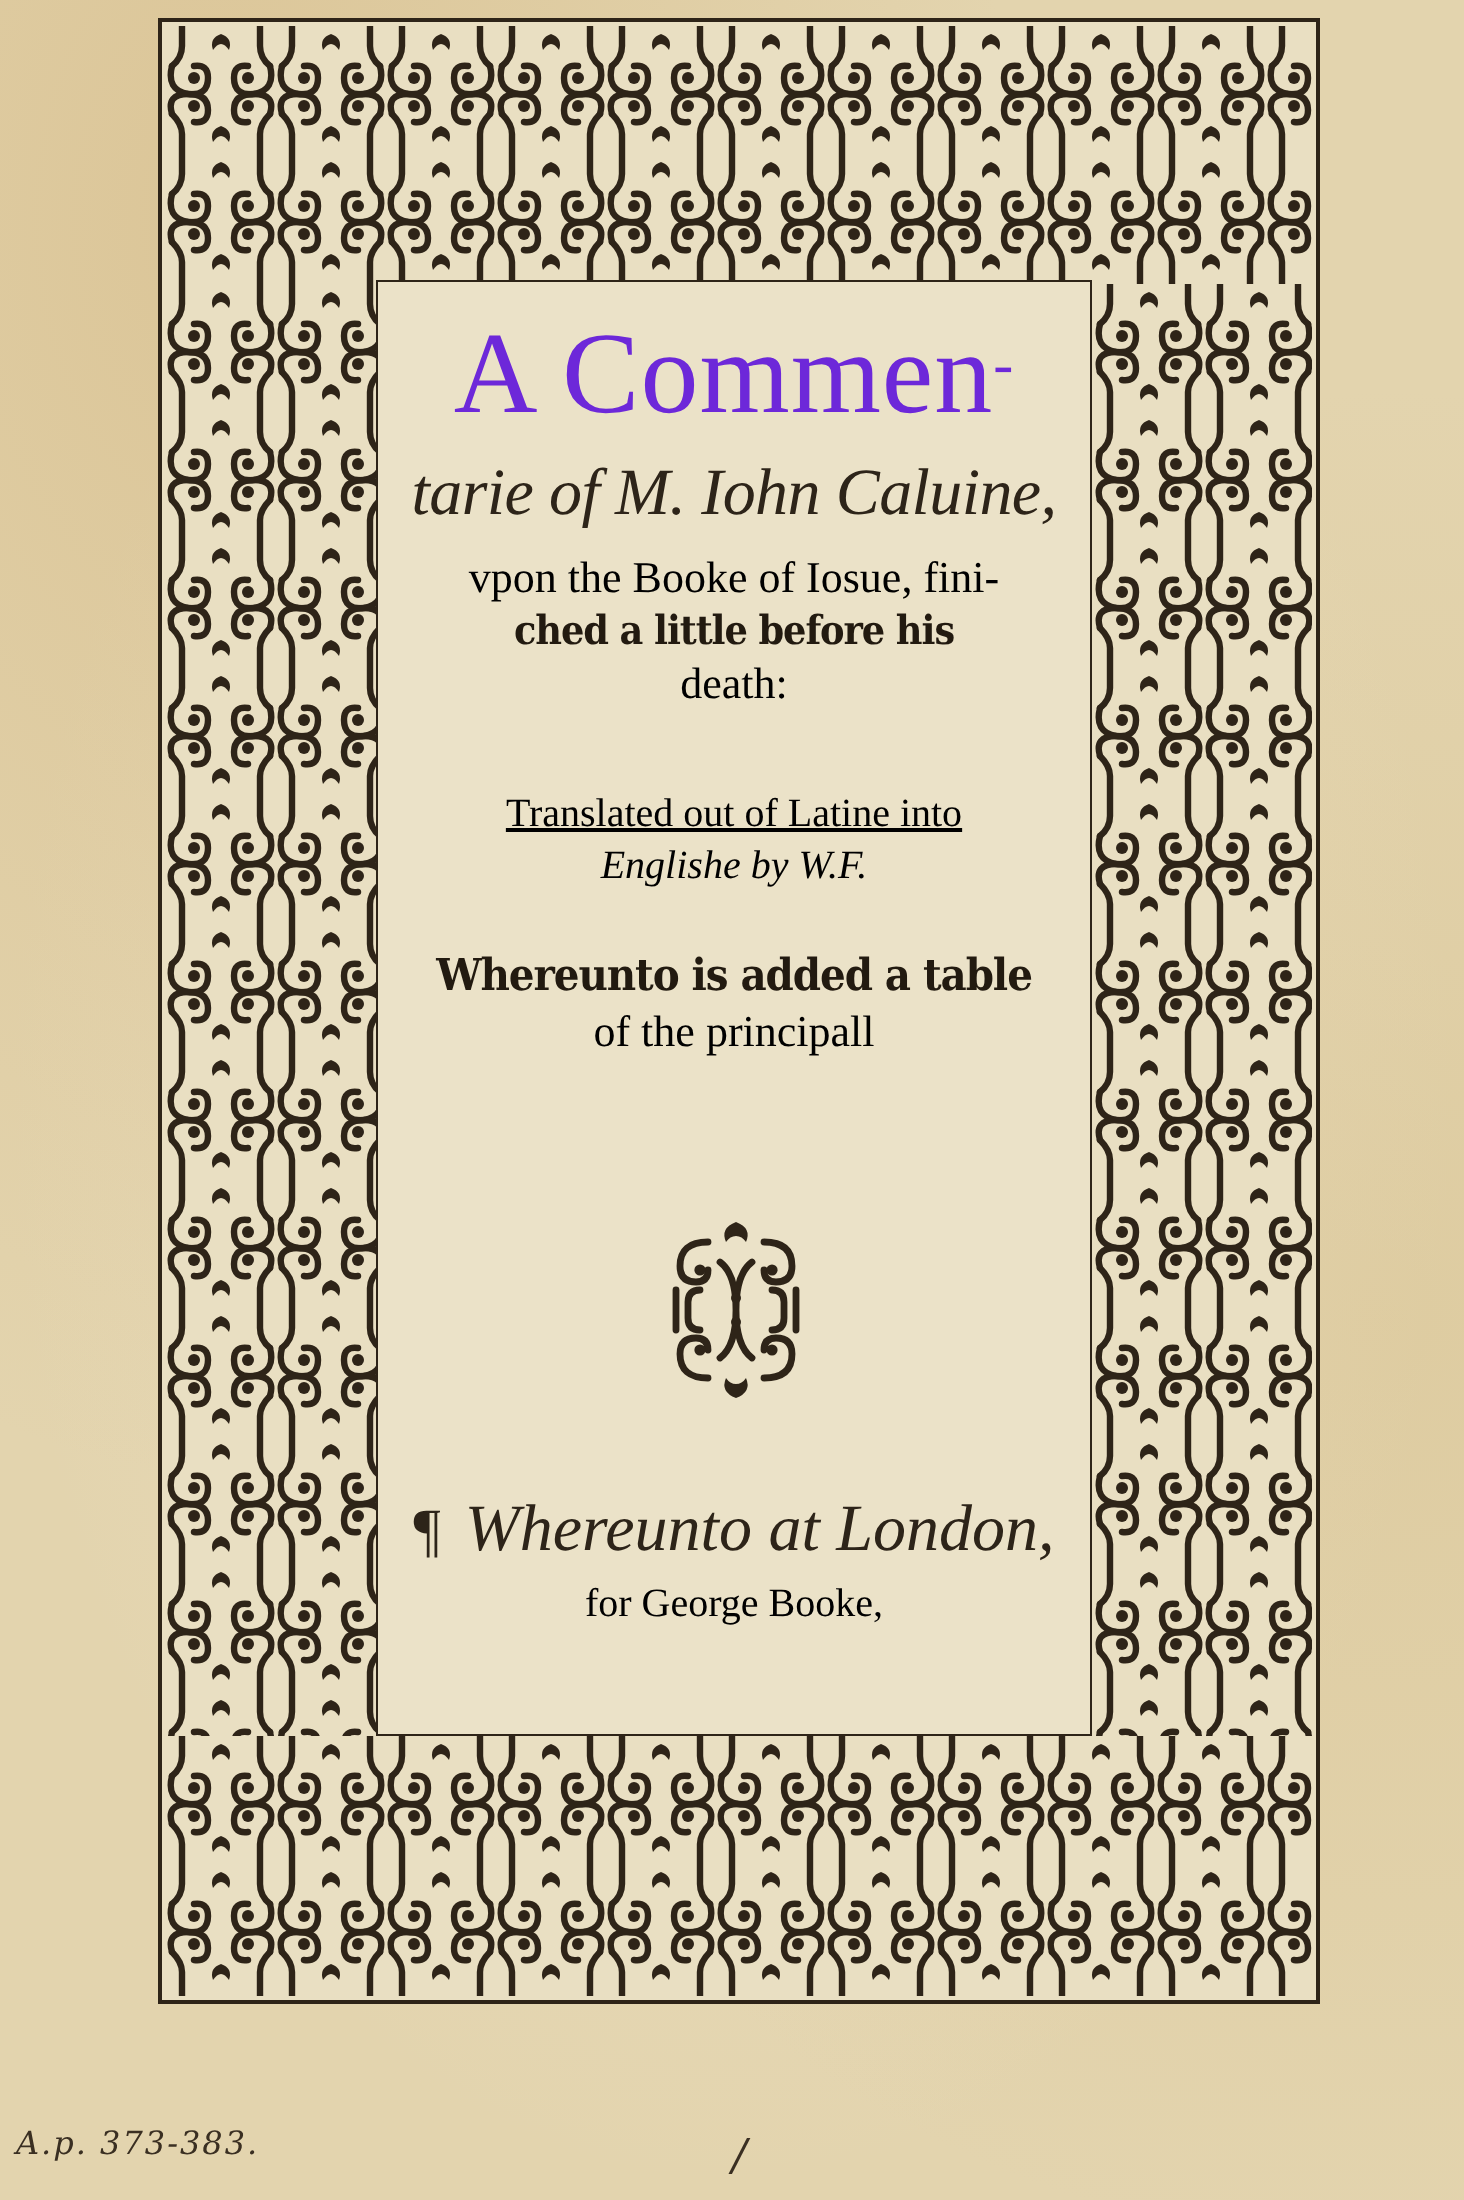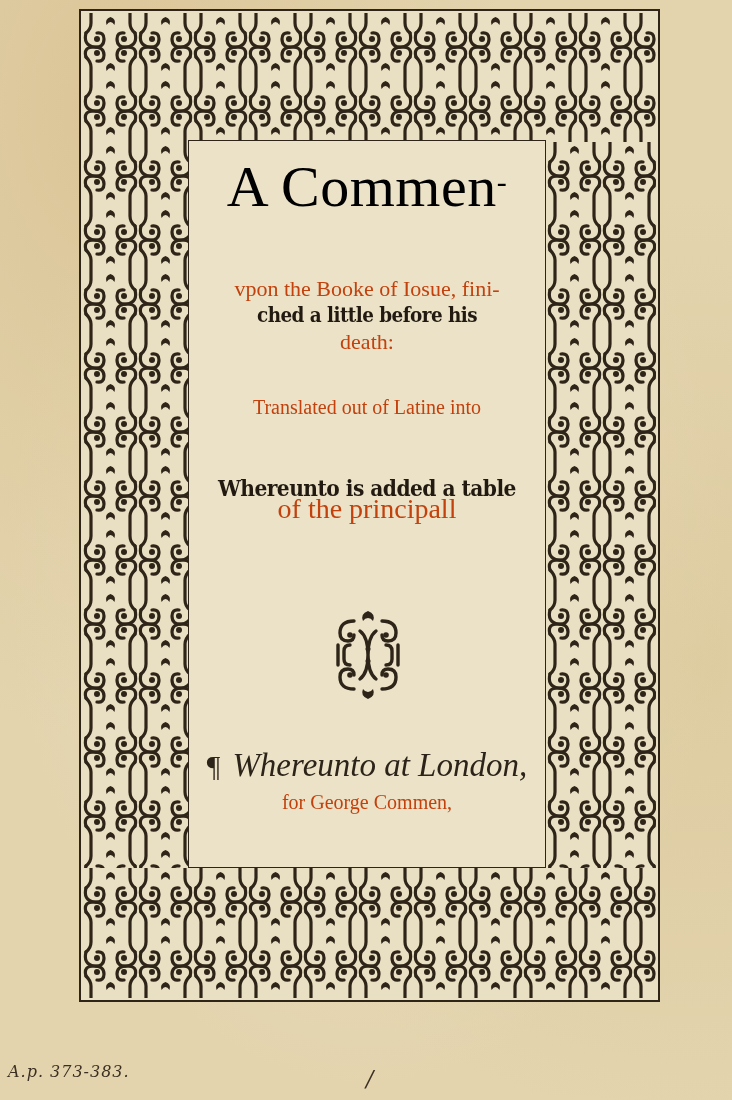--- a/index.html
+++ b/index.html
@@ -33,40 +33,40 @@
   
   .panel {
     position: absolute; left: 188px; top: 140px; width: 358px; height: 728px;
     border: 1.5px solid #2e2418; box-sizing: border-box;
     background: #ebe2c8;
     text-align: center;
   }
   .line { position: absolute; left: 0; right: 0; white-space: nowrap; }
   .title-main {
     top: 12px; font-family: "Liberation Serif", serif;
-    font-size: 58px; letter-spacing: 0.5px; color: #000000;
+    font-size: 58px; letter-spacing: 0.5px; color: #6d28d9;
   }
   .title-main .hyph { font-size: 30px; vertical-align: 14px; }
   .title-sub {
     top: 88px; font-family: "Liberation Serif", serif; font-style: italic;
     font-size: 33px; color: #2d2419; letter-spacing: -0.3px;
   }
-  .roman-md { font-family: "Liberation Serif", serif; font-size: 22px; color: #c2410c; }
+  .roman-md { font-family: "Liberation Serif", serif; font-size: 22px; color: #000000; }
   .l-vpon   { top: 135px; }
   .blackletter {
     font-family: "DejaVu Serif", serif; font-weight: bold;
     font-size: 20px; letter-spacing: -0.6px; color: #221a10;
     transform: scaleX(0.92); transform-origin: center;
   }
   .l-ched   { top: 162px; }
   .l-death  { top: 188px; }
-  .l-trans  { top: 255px; font-size: 20px; }
+  .l-trans  { top: 255px; font-size: 20px; text-decoration: underline; }
   .l-engl   { top: 281px; font-style: italic; font-size: 20px; }
   .l-where  { top: 334px; font-size: 22px; }
-  .l-ofthe  { top: 352px; font-size: 28px; }
+  .l-ofthe  { top: 362px; font-size: 22px; }
   .l-matters{ top: 389px; font-style: italic; font-size: 16px; letter-spacing: 0.5px; }
 
   .fleuron { position: absolute; left: 139px; top: 468px; width: 80px; height: 92px; }
 
   .l-impr {
     top: 606px; font-family: "Liberation Serif", serif; font-style: italic;
     font-size: 33px; color: #2d2419;
   }
   .pilcrow { font-style: normal; font-size: 30px; margin-right: 12px; }
   .l-for  { top: 650px; font-size: 20px; }
@@ -131,25 +131,27 @@
     </div>
     <div class="ornament-band band-bottom">
       <svg width="573" height="130">
           <rect width="573" height="130" fill="url(#scroll)"></rect>
         </svg>
     </div>
   </div>
 
   <div class="panel">
     <div class="line title-main"><span>A Commen</span><span class="hyph">-</span></div>
+    <div class="line title-sub">tarie of M. Iohn Caluine,</div>
     <div class="line roman-md l-vpon">vpon the Booke of Iosue, fini-</div>
     <div class="line blackletter l-ched">ched a little before his</div>
     <div class="line roman-md l-death">death:</div>
 
     <div class="line roman-md l-trans">Translated out of Latine into</div>
+    <div class="line roman-md l-engl">Englishe by W.F.</div>
 
     <div class="line blackletter l-where">Whereunto is added a table</div>
     <div class="line roman-md l-ofthe">of the principall</div>
 
     <svg class="fleuron" viewBox="0 0 80 92">
       <g fill="none" stroke="#2e2418" stroke-width="3.4" stroke-linecap="round">
         <path d="M26 12 q-14 0 -14 12 q0 8 8 8 q6 0 6 -6"></path>
         <path d="M54 12 q14 0 14 12 q0 8 -8 8 q-6 0 -6 -6"></path>
         <path d="M26 80 q-14 0 -14 -12 q0 -8 8 -8 q6 0 6 6"></path>
         <path d="M54 80 q14 0 14 -12 q0 -8 -8 -8 q-6 0 -6 6"></path>
@@ -164,18 +166,18 @@
         <circle cx="22" cy="26" r="2.8"></circle>
           <circle cx="58" cy="26" r="2.8"></circle>
         <circle cx="22" cy="66" r="2.8"></circle>
           <circle cx="58" cy="66" r="2.8"></circle>
         <circle cx="40" cy="40" r="2.5"></circle>
           <circle cx="40" cy="52" r="2.5"></circle>
       </g>
     </svg>
 
     <div class="line l-impr"><span class="pilcrow">¶</span><span>Whereunto at London,</span></div>
-    <div class="line roman-md l-for">for George Commen,</div>
+    <div class="line roman-md l-for">for George Booke,</div>
   </div>
 
   <div class="shelfmark">A.p. 373-383.</div>
   <div class="tick">/</div>
 </div>
 
 </body></html>

